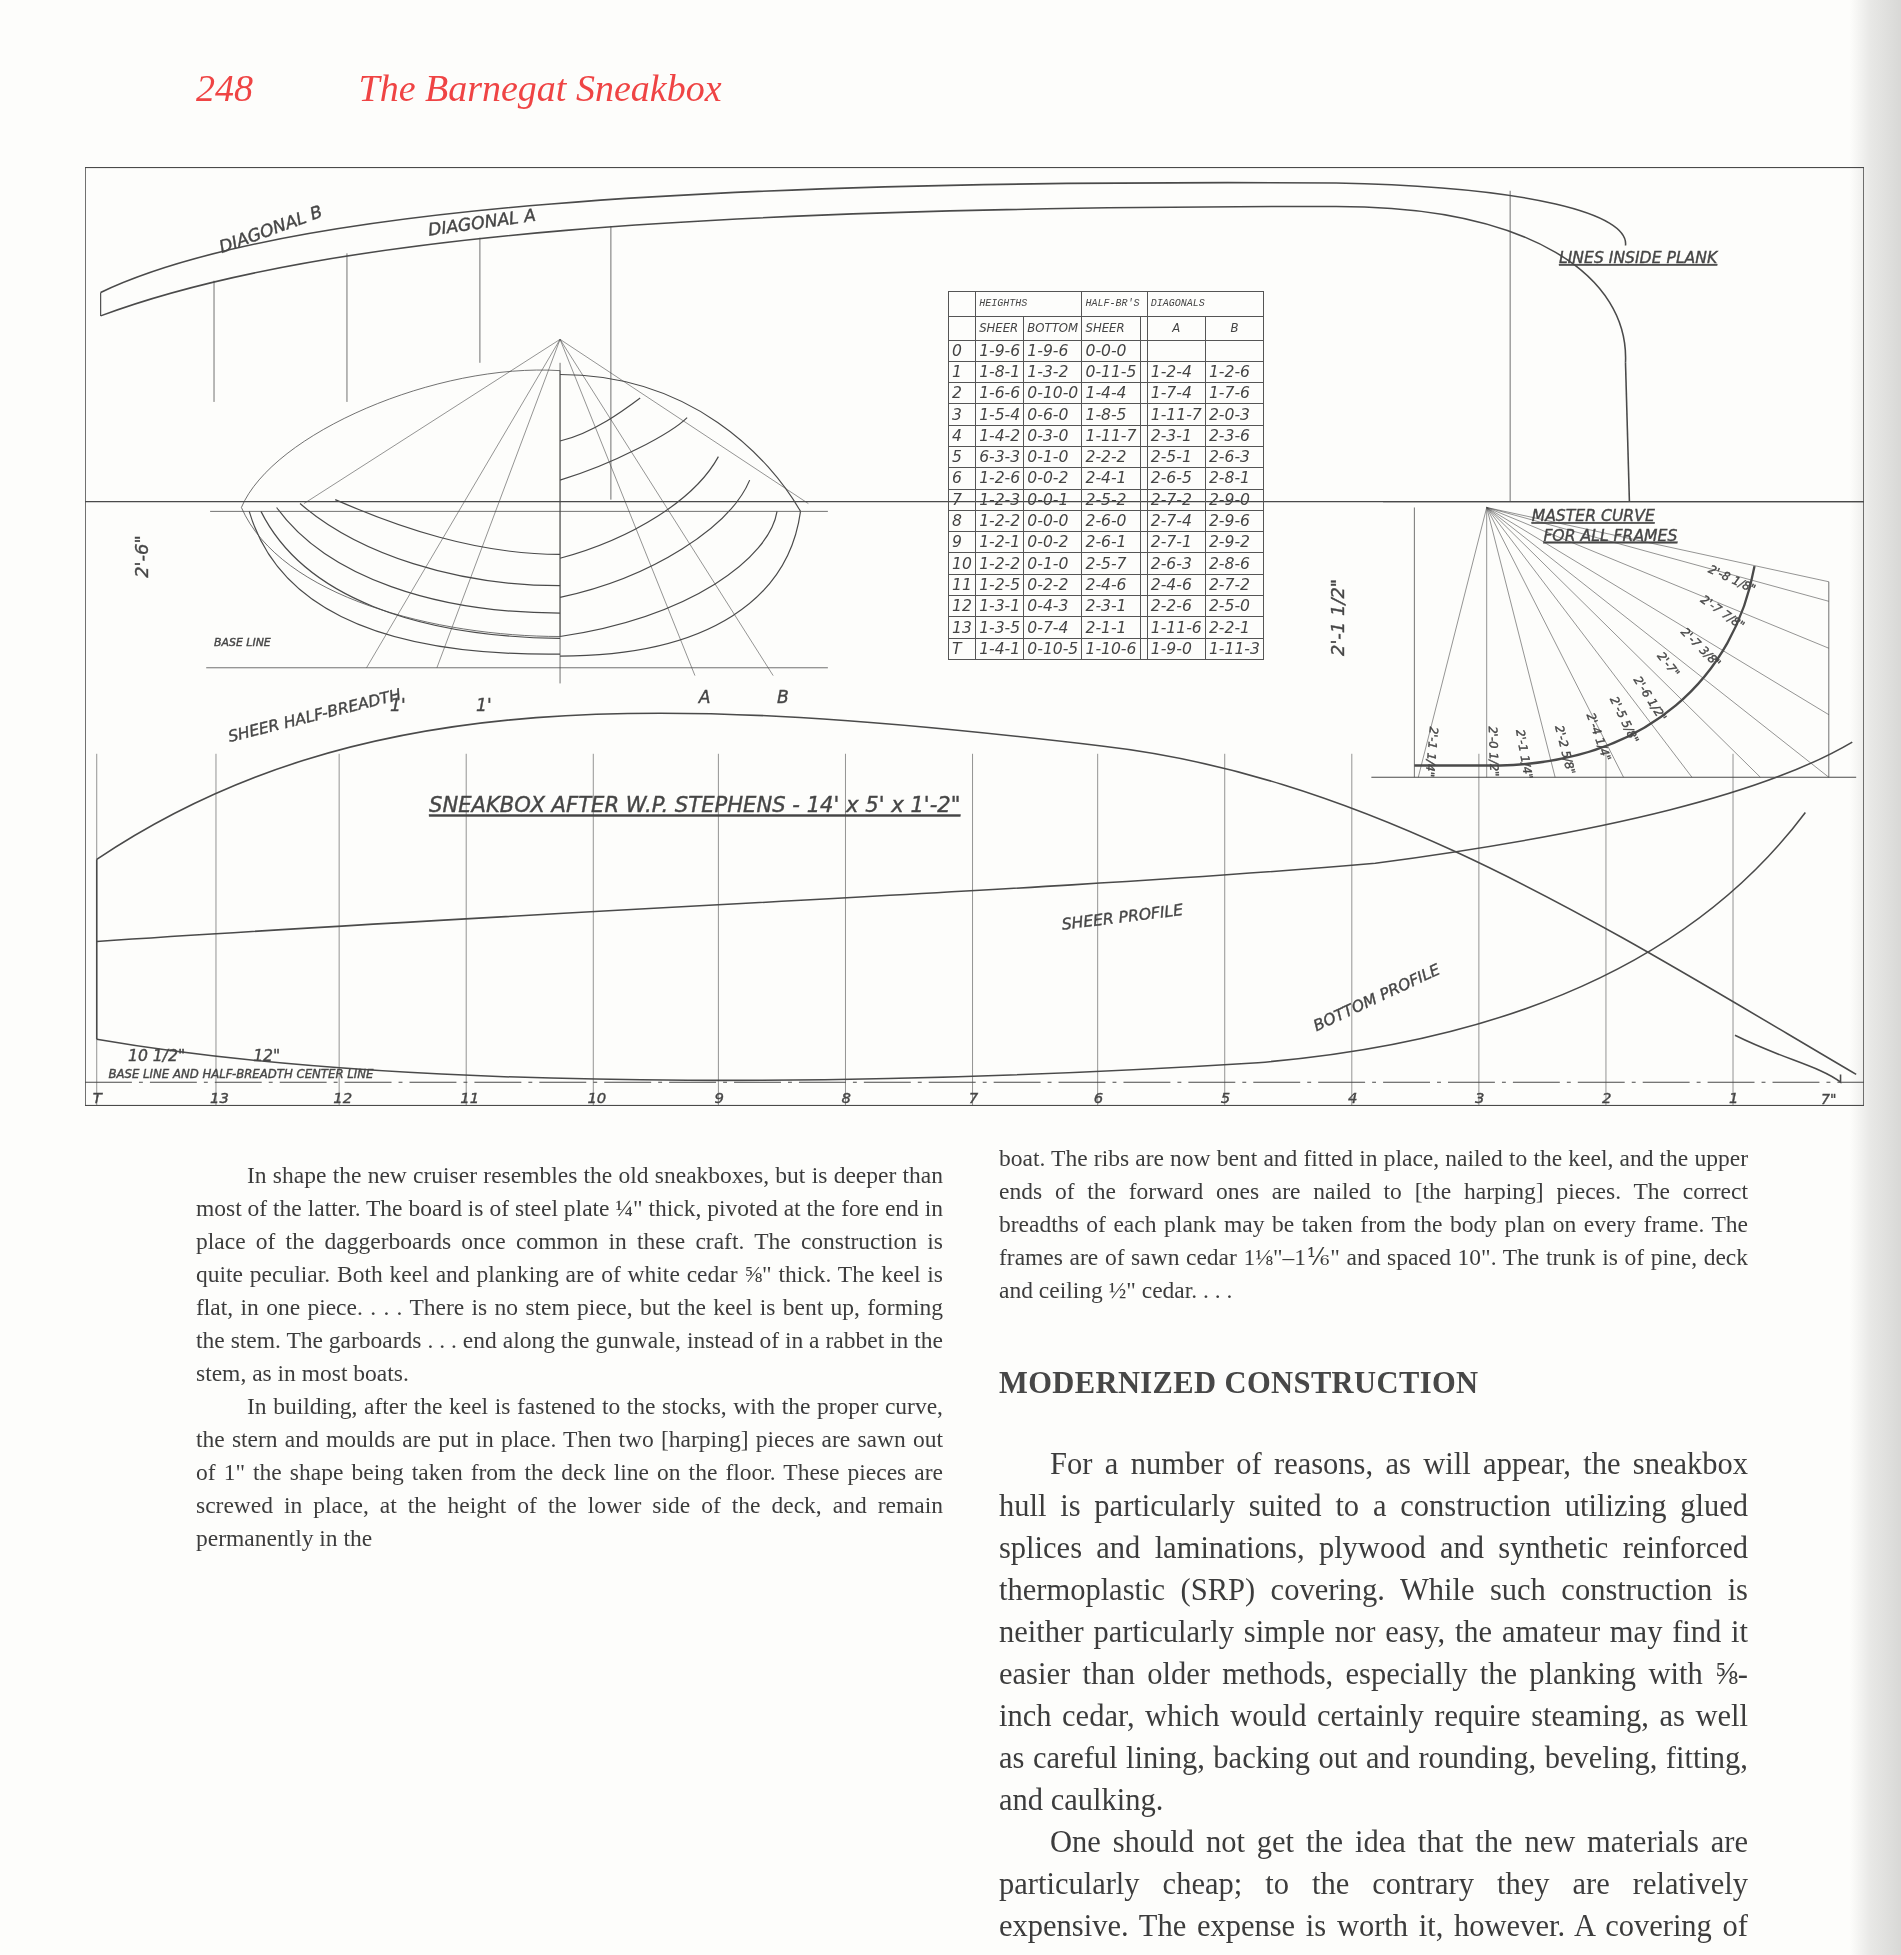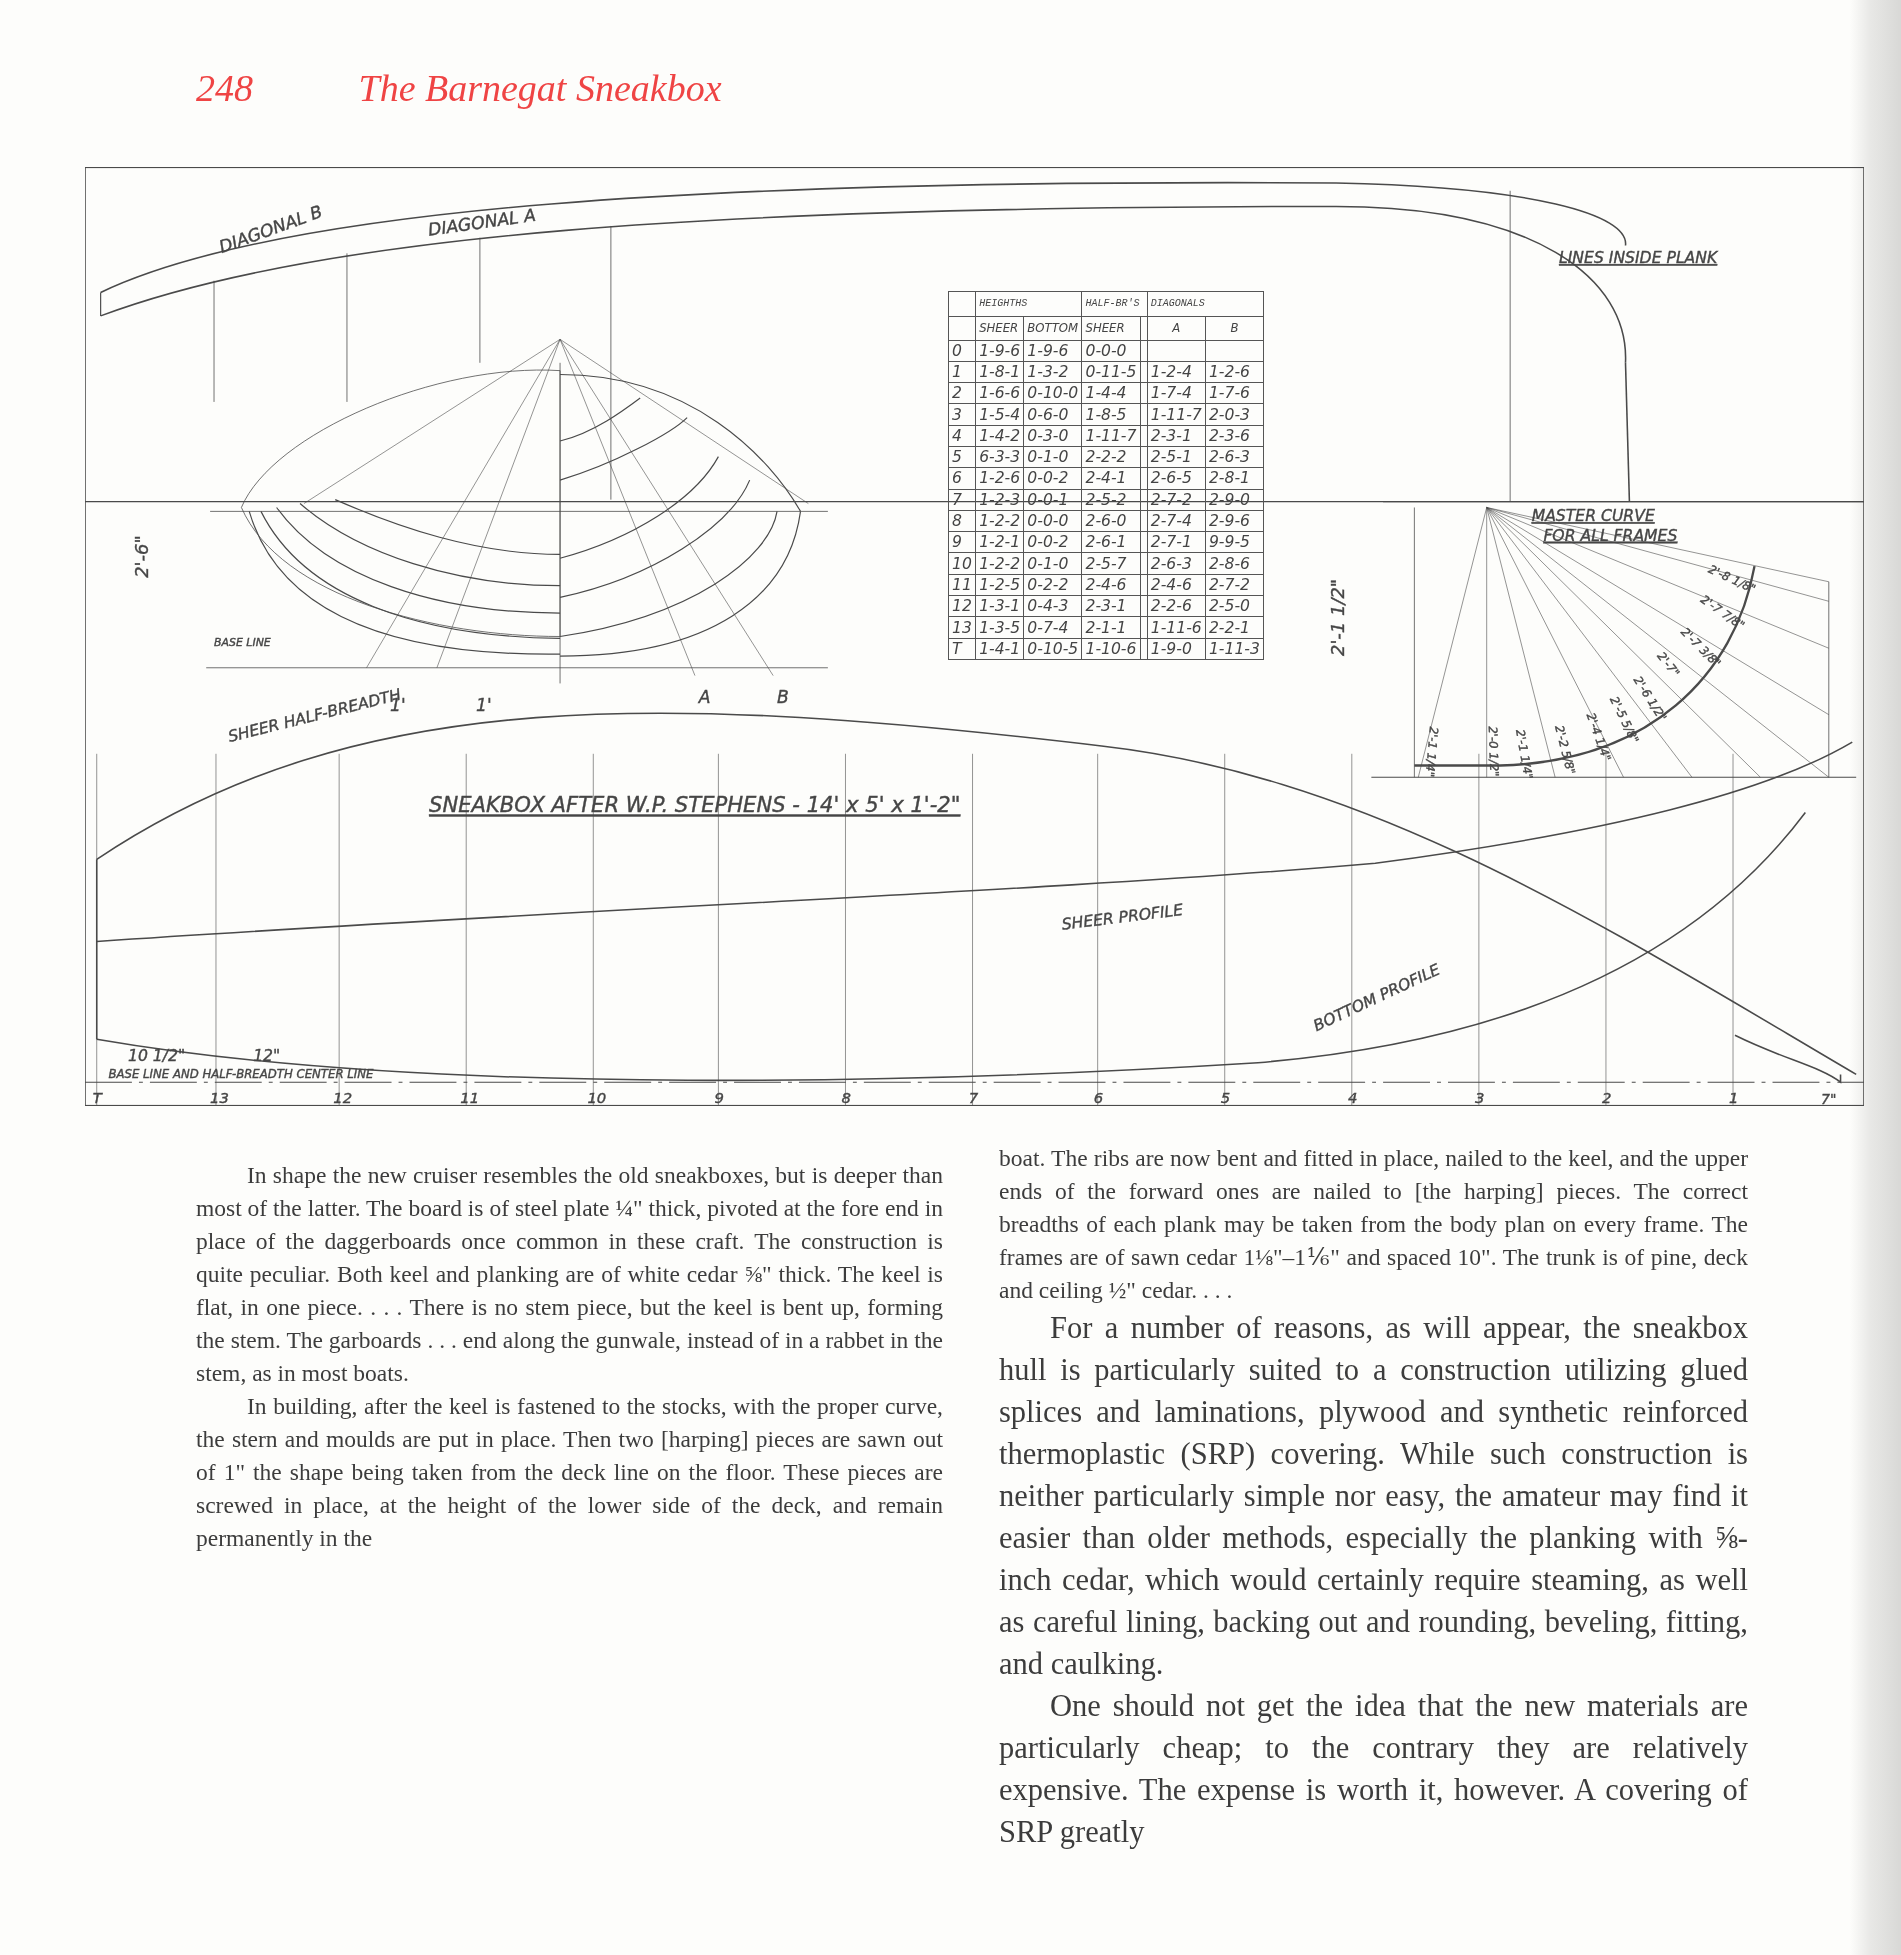--- a/index.html
+++ b/index.html
@@ -274,21 +274,21 @@
         <td>2-7-4</td>
         <td>2-9-6</td>
       </tr>
       <tr>
         <td>9</td>
         <td>1-2-1</td>
         <td>0-0-2</td>
         <td>2-6-1</td>
         <td></td>
         <td>2-7-1</td>
-        <td>9-9-5</td>
+        <td>2-9-2</td>
       </tr>
       <tr>
         <td>10</td>
         <td>1-2-2</td>
         <td>0-1-0</td>
         <td>2-5-7</td>
         <td></td>
         <td>2-6-3</td>
         <td>2-8-6</td>
       </tr>
@@ -335,16 +335,17 @@
   <div class="quote" style="margin-top:27px;">
     <p>In shape the new cruiser resembles the old sneakboxes, but is deeper than most of the latter. The board is of steel plate ¼" thick, pivoted at the fore end in place of the daggerboards once common in these craft. The construction is quite peculiar. Both keel and planking are of white cedar ⅝" thick. The keel is flat, in one piece. . . . There is no stem piece, but the keel is bent up, forming the stem. The garboards . . . end along the gunwale, instead of in a rabbet in the stem, as in most boats.</p>
     <p>In building, after the keel is fastened to the stocks, with the proper curve, the stern and moulds are put in place. Then two [harping] pieces are sawn out of 1" the shape being taken from the deck line on the floor. These pieces are screwed in place, at the height of the lower side of the deck, and remain permanently in the</p>
   </div>
 </div>
 
 <div class="col" style="left:999px; top:1142px; width:749px;">
   <div class="quote">
     <p style="text-indent:0">boat. The ribs are now bent and fitted in place, nailed to the keel, and the upper ends of the forward ones are nailed to [the harping] pieces. The correct breadths of each plank may be taken from the body plan on every frame. The frames are of sawn cedar 1⅛"–1⅙" and spaced 10". The trunk is of pine, deck and ceiling ½" cedar. . . .</p>
   </div>
+  <h2 style="margin-top:55px; margin-bottom:39px;">MODERNIZED CONSTRUCTION</h2>
   <p class="indent">For a number of reasons, as will appear, the sneakbox hull is particularly suited to a construction utilizing glued splices and laminations, plywood and synthetic reinforced thermoplastic (SRP) covering. While such construction is neither particularly simple nor easy, the amateur may find it easier than older methods, especially the planking with ⅝-inch cedar, which would certainly require steaming, as well as careful lining, backing out and rounding, beveling, fitting, and caulking.</p>
   <p class="indent">One should not get the idea that the new materials are particularly cheap; to the contrary they are relatively expensive. The expense is worth it, however. A covering of SRP greatly</p>
 </div>
 
 
 </body></html>

